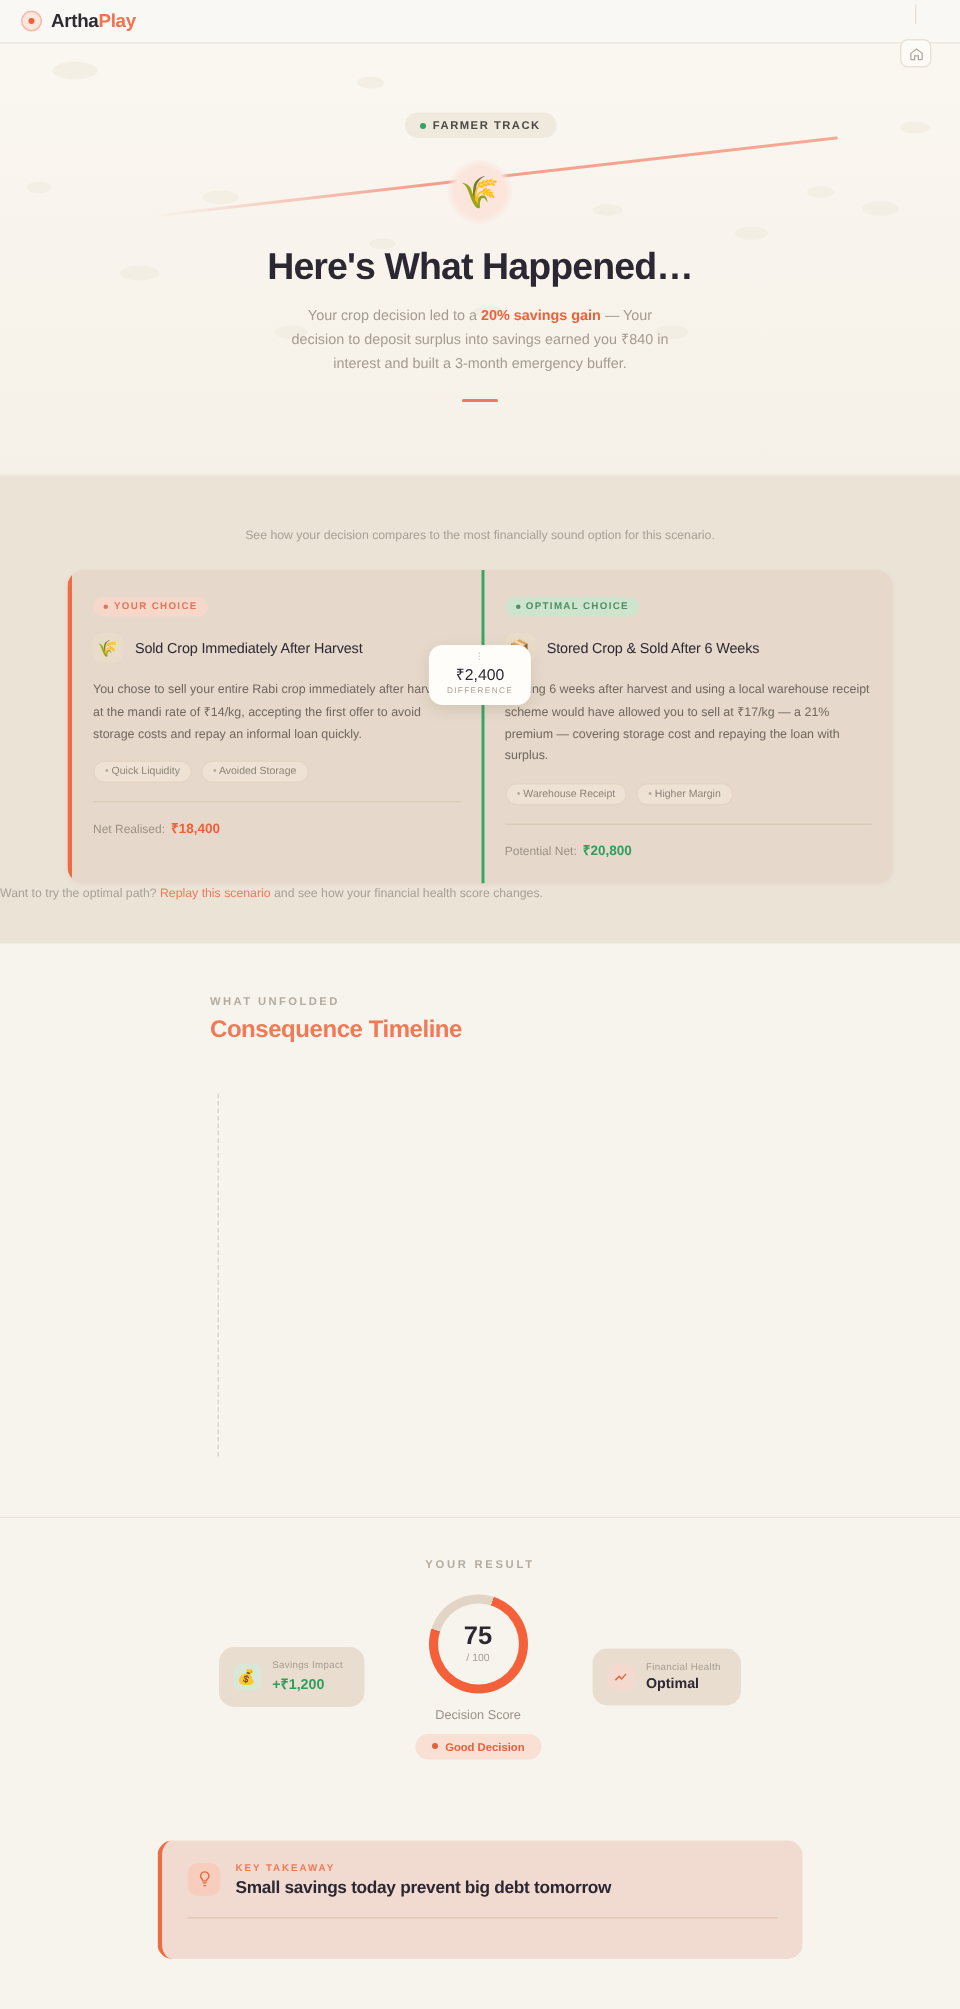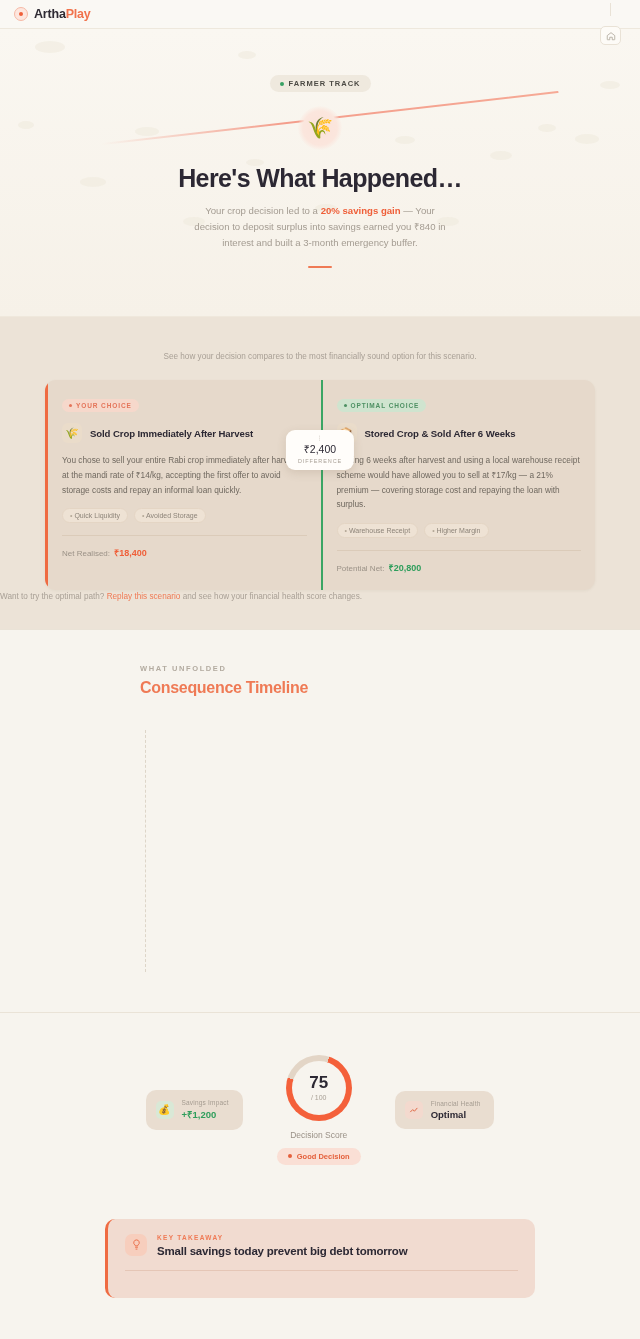--- a/index.html
+++ b/index.html
@@ -154,21 +154,21 @@
   .tag.your i { background: #e4755a; }
   .tag.opt i { background: #4e9063; }
 
   .choice-head { display: flex; align-items: center; gap: 8px; margin-top: 11px; }
   .choice-ic {
     width: 20px; height: 20px; border-radius: 6px;
     background: #eadcca;
     display: flex; align-items: center; justify-content: center;
     font-size: 11px;
   }
-  .choice-title { font-size: 9.6px; font-weight: bold; color: #2c2833; letter-spacing: -.1px; text-align: center; }
+  .choice-title { font-size: 9.6px; font-weight: normal; color: #2c2833; letter-spacing: -.1px; text-align: center; }
   .choice-body { margin-top: 10px; font-size: 8.3px; line-height: 1.75; color: #6f685f; }
 
   .chips { display: flex; flex-wrap: wrap; gap: 6px; margin-top: 11px; }
   .chip {
     font-size: 7px; color: #8d8479; background: #eee2d4;
     border: 1px solid #e4d5c4; border-radius: 999px; padding: 3px 7px;
   }
   .chip::before { content: "• "; color: #b5a998; }
 
   .col-divider { height: 1px; background: #dbcbb9; margin: 12px 0 10px; }
@@ -405,20 +405,21 @@
 <div class="timeline-sec">
   <div class="tl-head">
     <div class="tl-eyebrow">WHAT UNFOLDED</div>
     <div class="tl-title"><span>Consequence </span><span>Timeline</span></div>
   </div>
   <div class="tl-rail"></div>
   <div class="tl-spacer"></div>
 </div>
 
 <div class="result-sec">
+  <div class="result-eyebrow">YOUR RESULT</div>
   <div class="result-row">
 
     <div class="stat">
       <span class="stat-ic green">💰</span>
       <span>
         <span class="stat-lbl" style="display:block">Savings Impact</span>
         <span class="stat-val green" style="display:block">+₹1,200</span>
       </span>
     </div>
 

